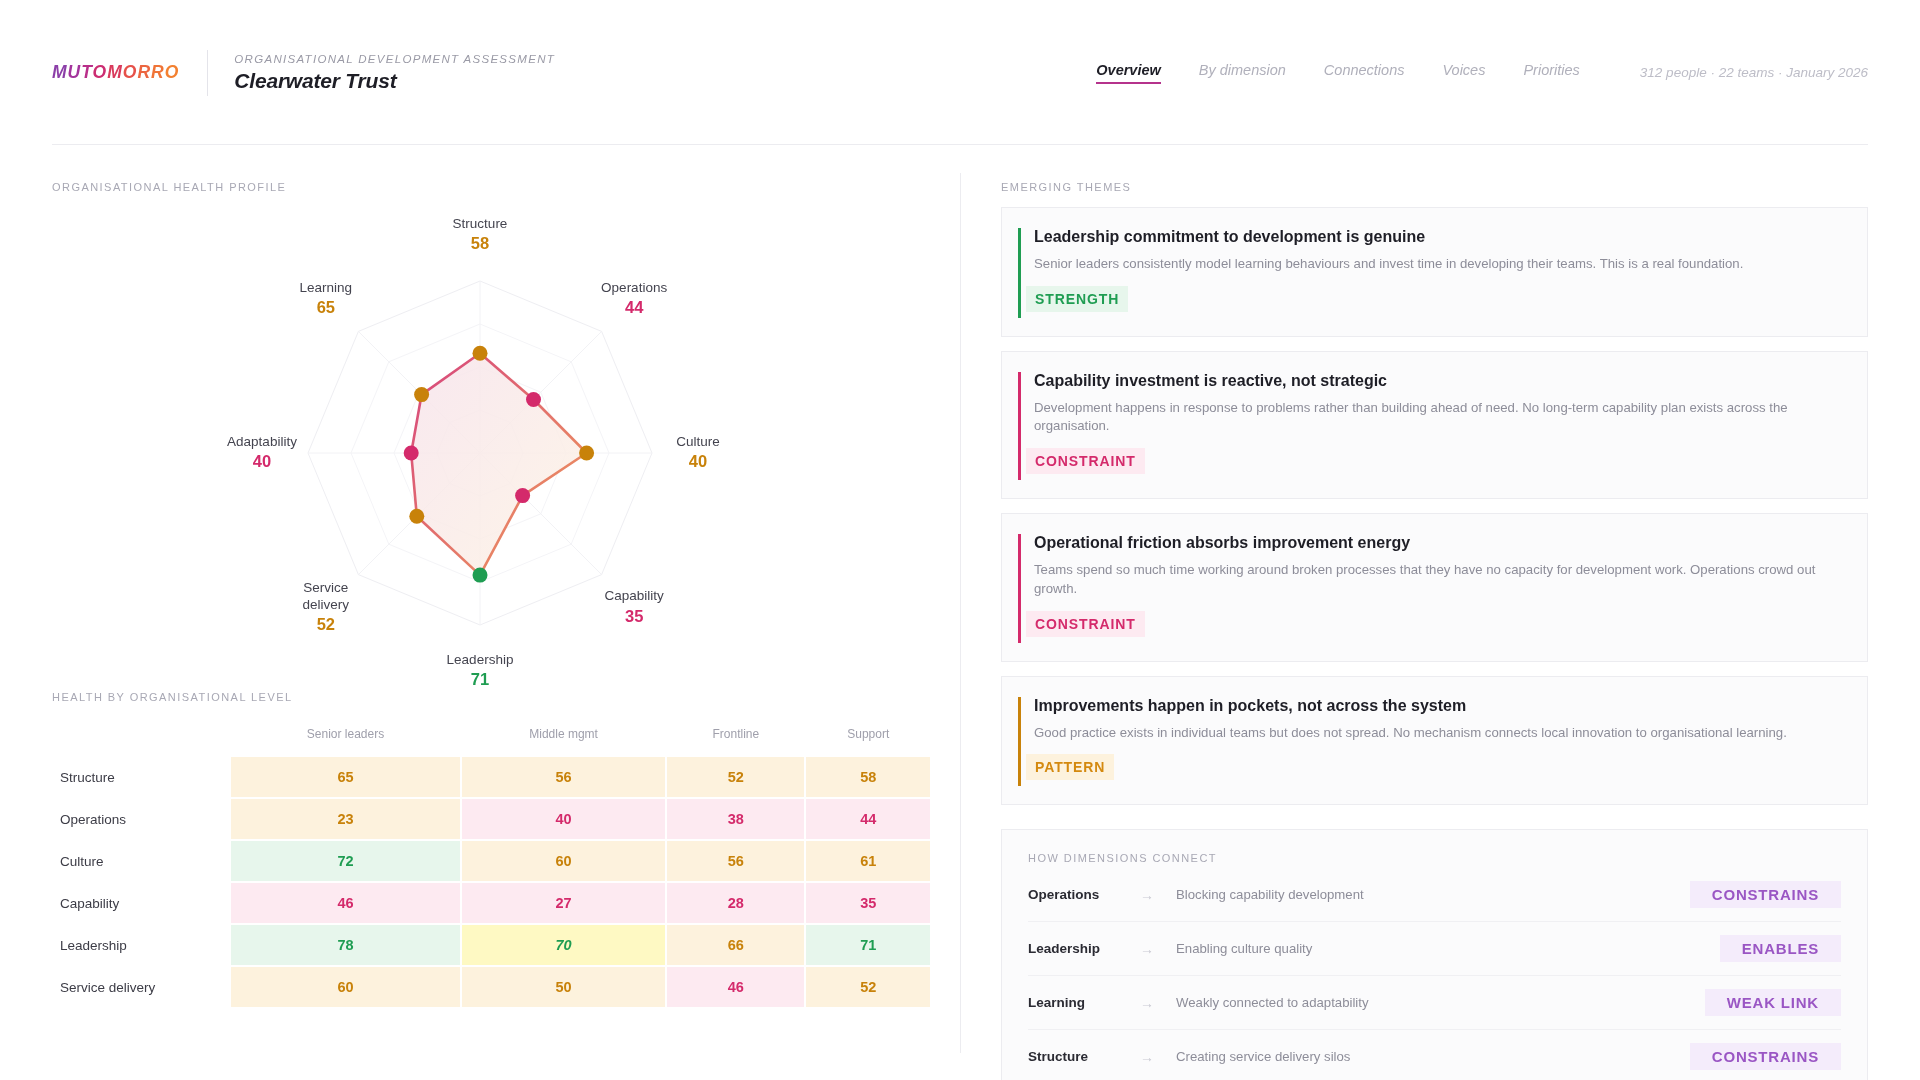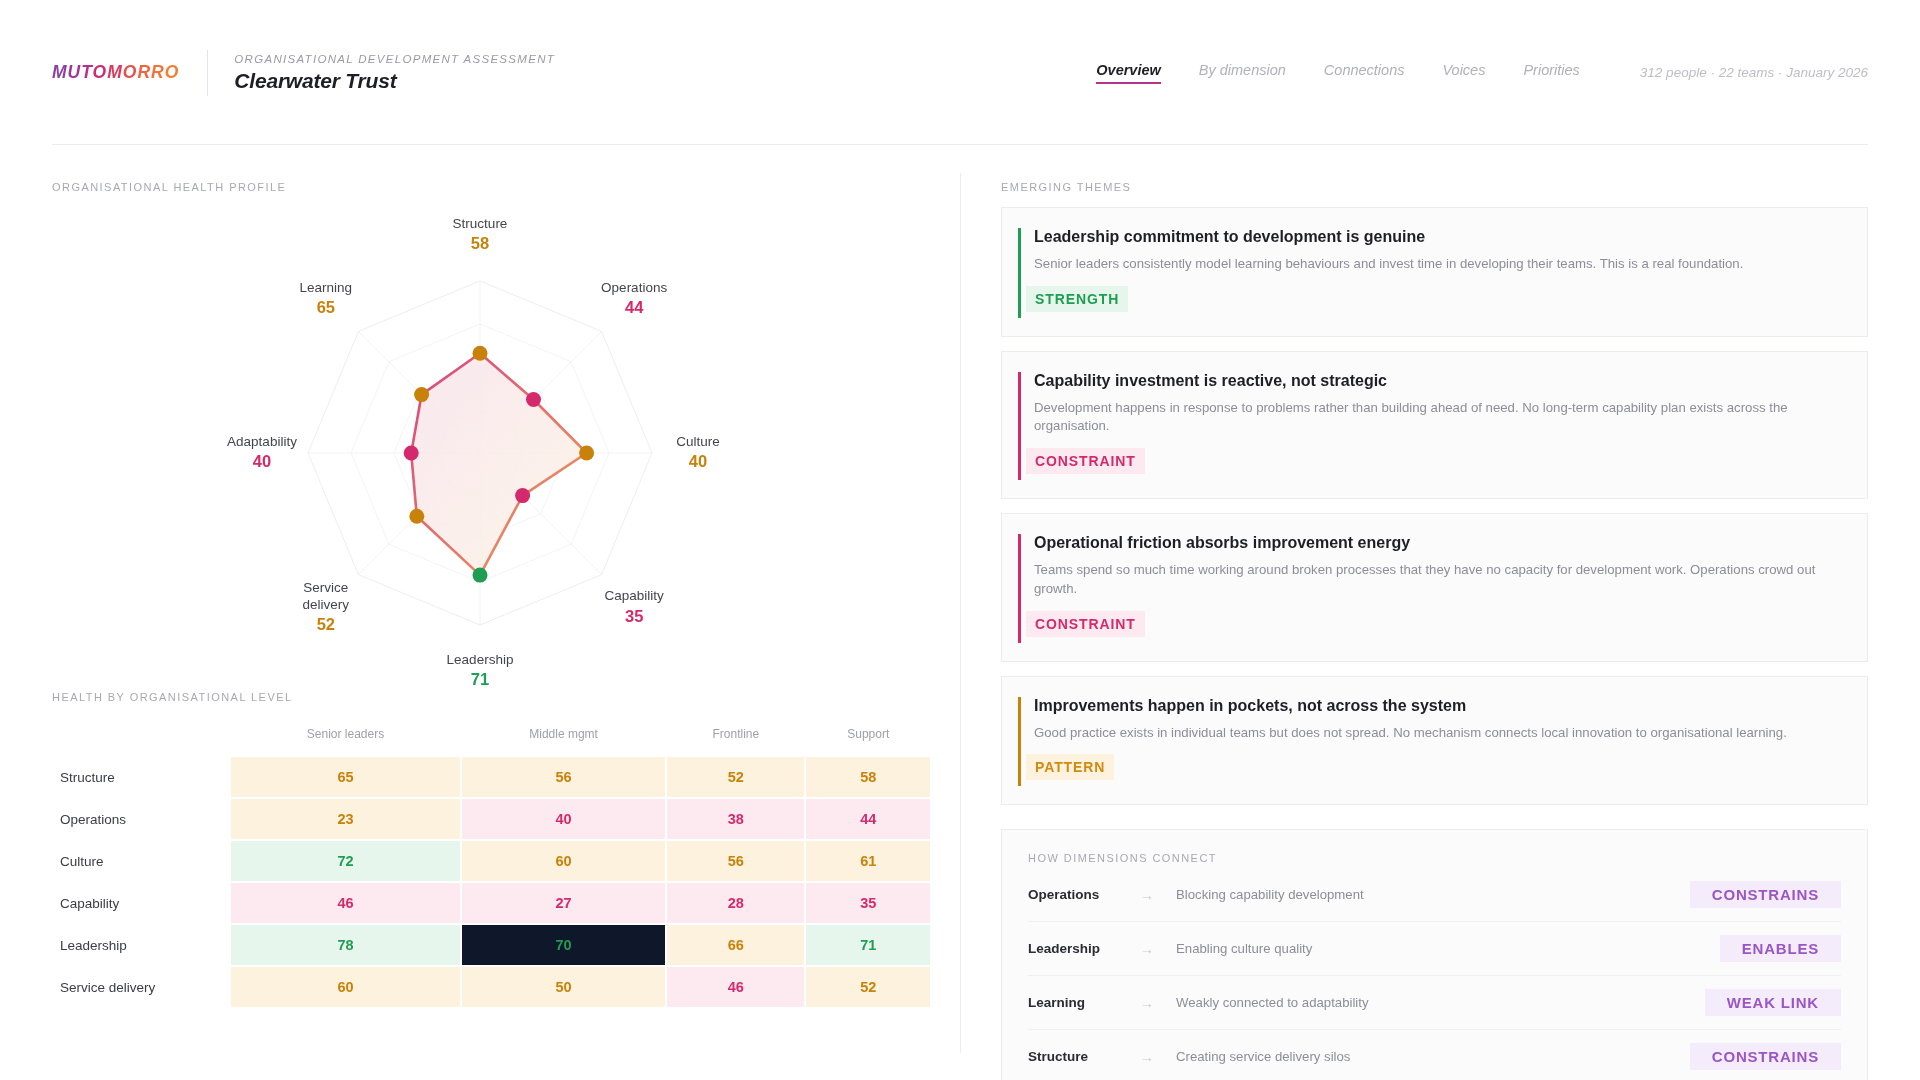--- a/index.html
+++ b/index.html
@@ -235,21 +235,21 @@
           <tr>
             <td class="rowname">Capability</td>
             <td class="cell" style="background: rgb(253, 234, 241); color: rgb(212, 42, 107);">46</td>
             <td class="cell" style="background: rgb(253, 234, 241); color: rgb(212, 42, 107);">27</td>
             <td class="cell" style="background: rgb(253, 234, 241); color: rgb(212, 42, 107);">28</td>
             <td class="cell" style="background: rgb(253, 234, 241); color: rgb(212, 42, 107);">35</td>
           </tr>
           <tr>
             <td class="rowname">Leadership</td>
             <td class="cell" style="background: rgb(231, 246, 236); color: rgb(31, 157, 82);">78</td>
-            <td class="cell" style="background: #0f172a; color: rgb(31, 157, 82);">70</td>
+            <td class="cell" style="background: #fef9c3; color: rgb(31, 157, 82); font-style: italic;">70</td>
             <td class="cell" style="background: rgb(253, 242, 221); color: rgb(200, 130, 10);">66</td>
             <td class="cell" style="background: rgb(231, 246, 236); color: rgb(31, 157, 82);">71</td>
           </tr>
           <tr>
             <td class="rowname">Service delivery</td>
             <td class="cell" style="background: rgb(253, 242, 221); color: rgb(200, 130, 10);">60</td>
             <td class="cell" style="background: rgb(253, 242, 221); color: rgb(200, 130, 10);">50</td>
             <td class="cell" style="background: rgb(253, 234, 241); color: rgb(212, 42, 107);">46</td>
             <td class="cell" style="background: rgb(253, 242, 221); color: rgb(200, 130, 10);">52</td>
           </tr>

